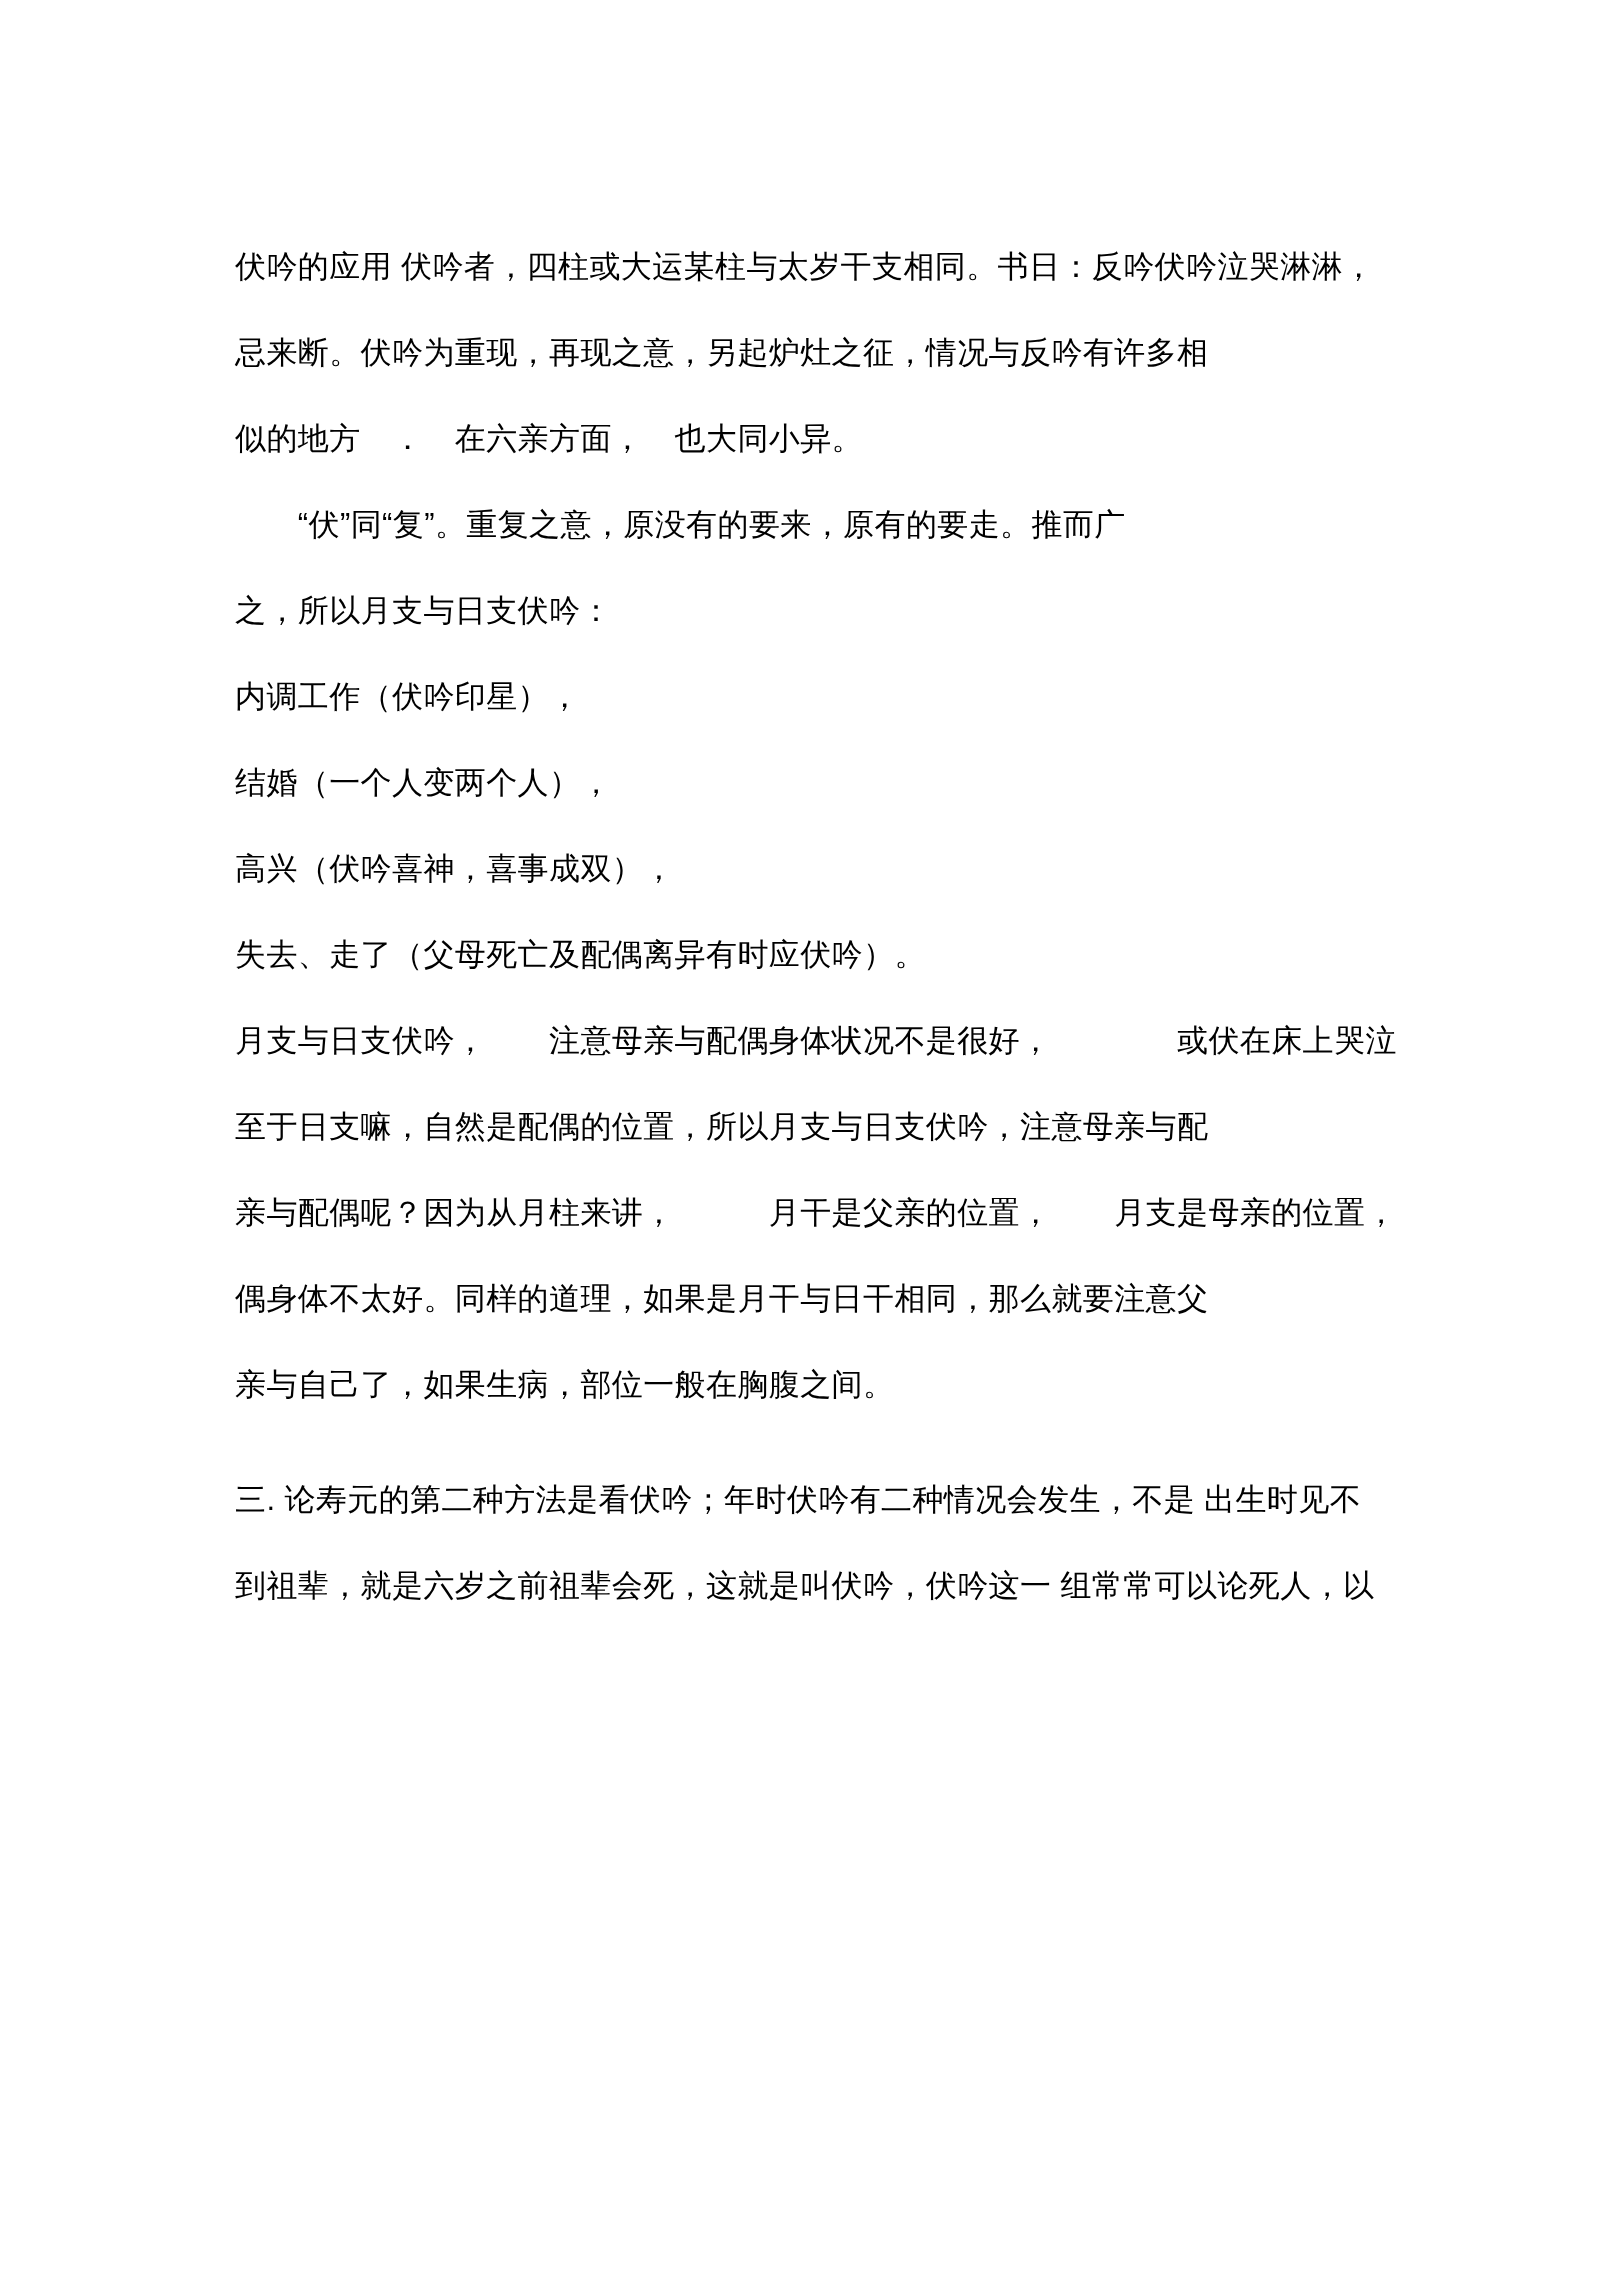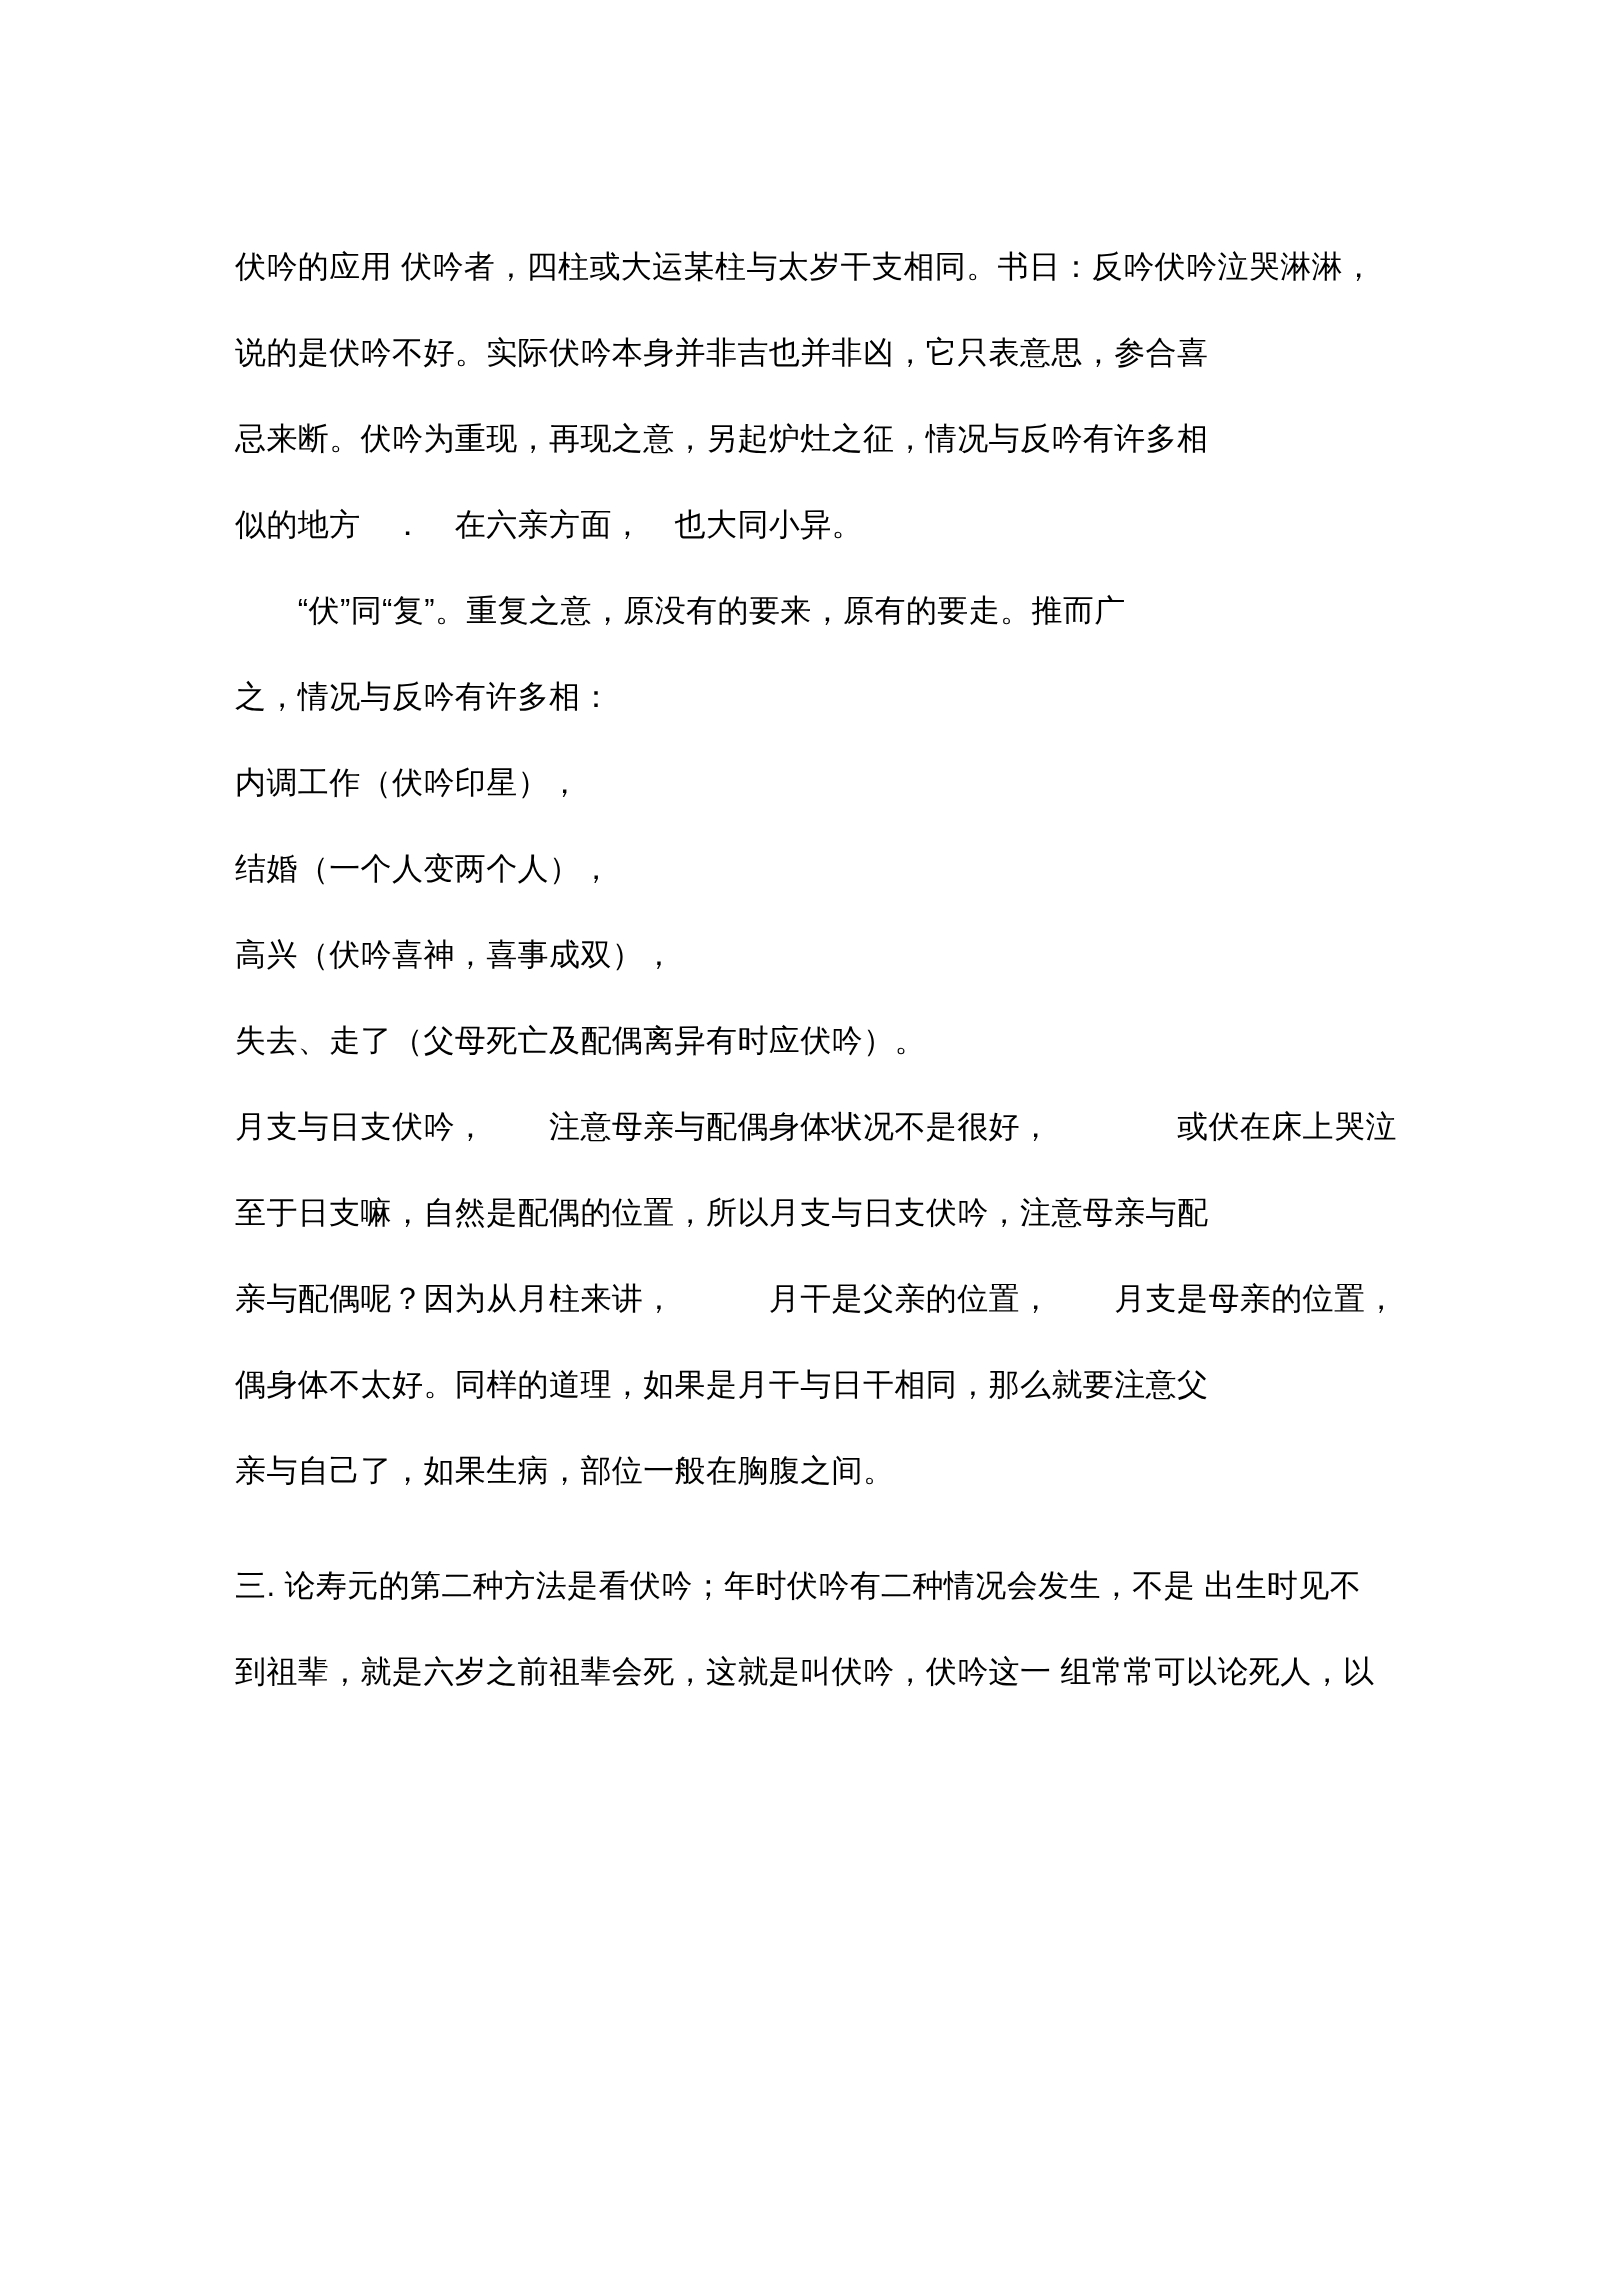--- a/index.html
+++ b/index.html
@@ -32,25 +32,24 @@
   .para-break {
     margin-top: 29px;
   }
 </style>
 </head>
 <body>
 
 <div class="page">
   <div class="textblock">
     <div class="line">伏吟的应用 伏吟者，四柱或大运某柱与太岁干支相同。书日：反吟伏吟泣哭淋淋，</div>
-    <div class="line">说的是伏吟不好。实际伏吟本身并非吉也并非凶，它只表意思，参合喜</div>
     <div class="line">忌来断。伏吟为重现，再现之意，另起炉灶之征，情况与反吟有许多相</div>
     <div class="line">似的地方　．　在六亲方面，　也大同小异。</div>
     <div class="line">　　“伏”同“复”。重复之意，原没有的要来，原有的要走。推而广</div>
-    <div class="line">之，情况与反吟有许多相：</div>
+    <div class="line">之，所以月支与日支伏吟：</div>
     <div class="line">内调工作（伏吟印星），</div>
     <div class="line">结婚（一个人变两个人），</div>
     <div class="line">高兴（伏吟喜神，喜事成双），</div>
     <div class="line">失去、走了（父母死亡及配偶离异有时应伏吟）。</div>
     <div class="line">月支与日支伏吟，　　注意母亲与配偶身体状况不是很好，　　　　或伏在床上哭泣</div>
     <div class="line">至于日支嘛，自然是配偶的位置，所以月支与日支伏吟，注意母亲与配</div>
     <div class="line">亲与配偶呢？因为从月柱来讲，　　　月干是父亲的位置，　　月支是母亲的位置，</div>
     <div class="line">偶身体不太好。同样的道理，如果是月干与日干相同，那么就要注意父</div>
     <div class="line">亲与自己了，如果生病，部位一般在胸腹之间。</div>
     <div class="line para-break">三. 论寿元的第二种方法是看伏吟；年时伏吟有二种情况会发生，不是 出生时见不</div>

